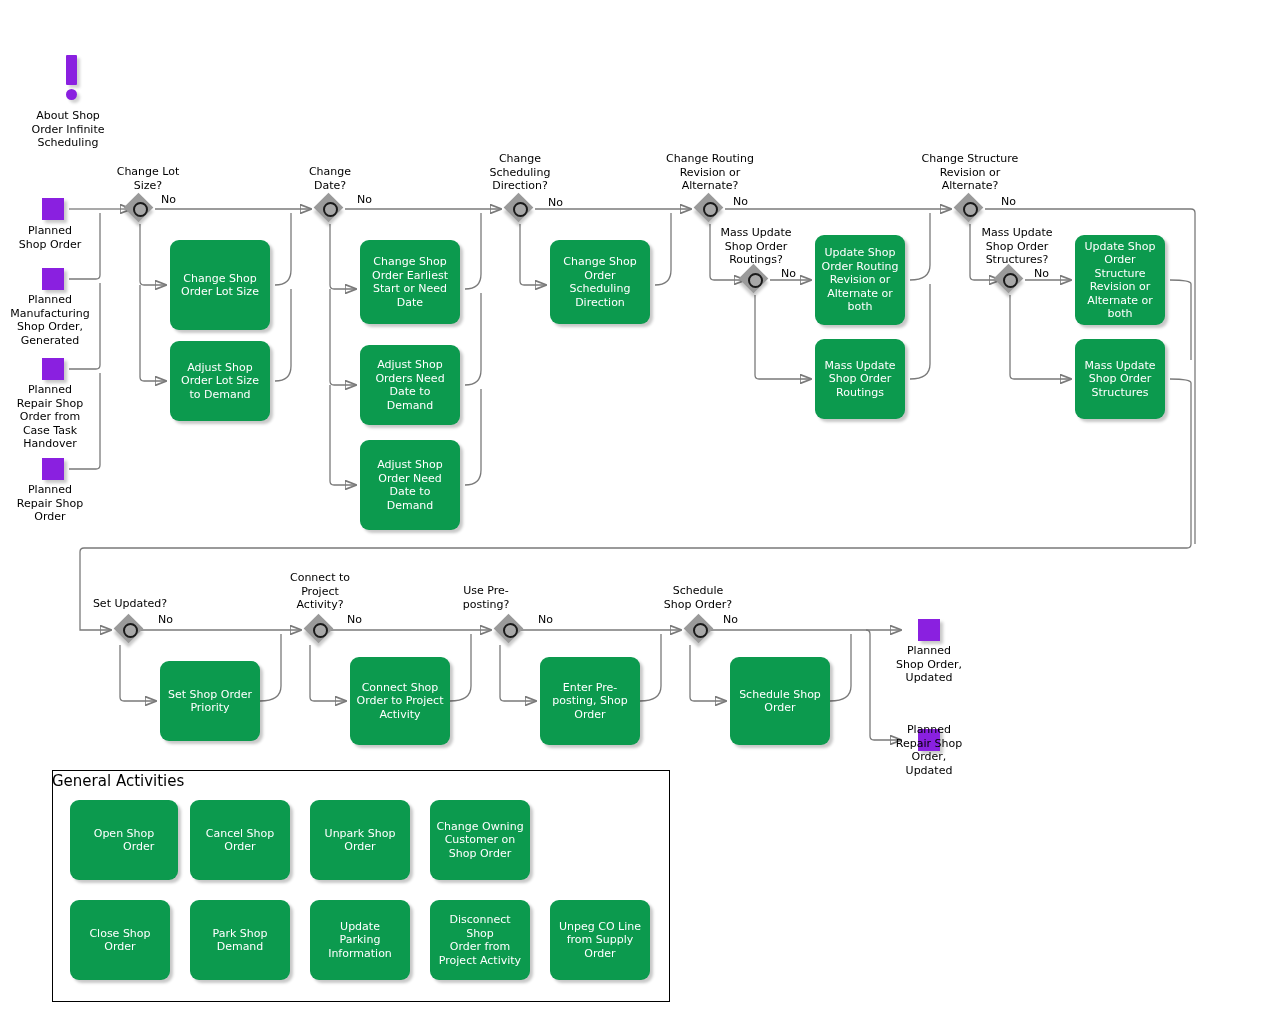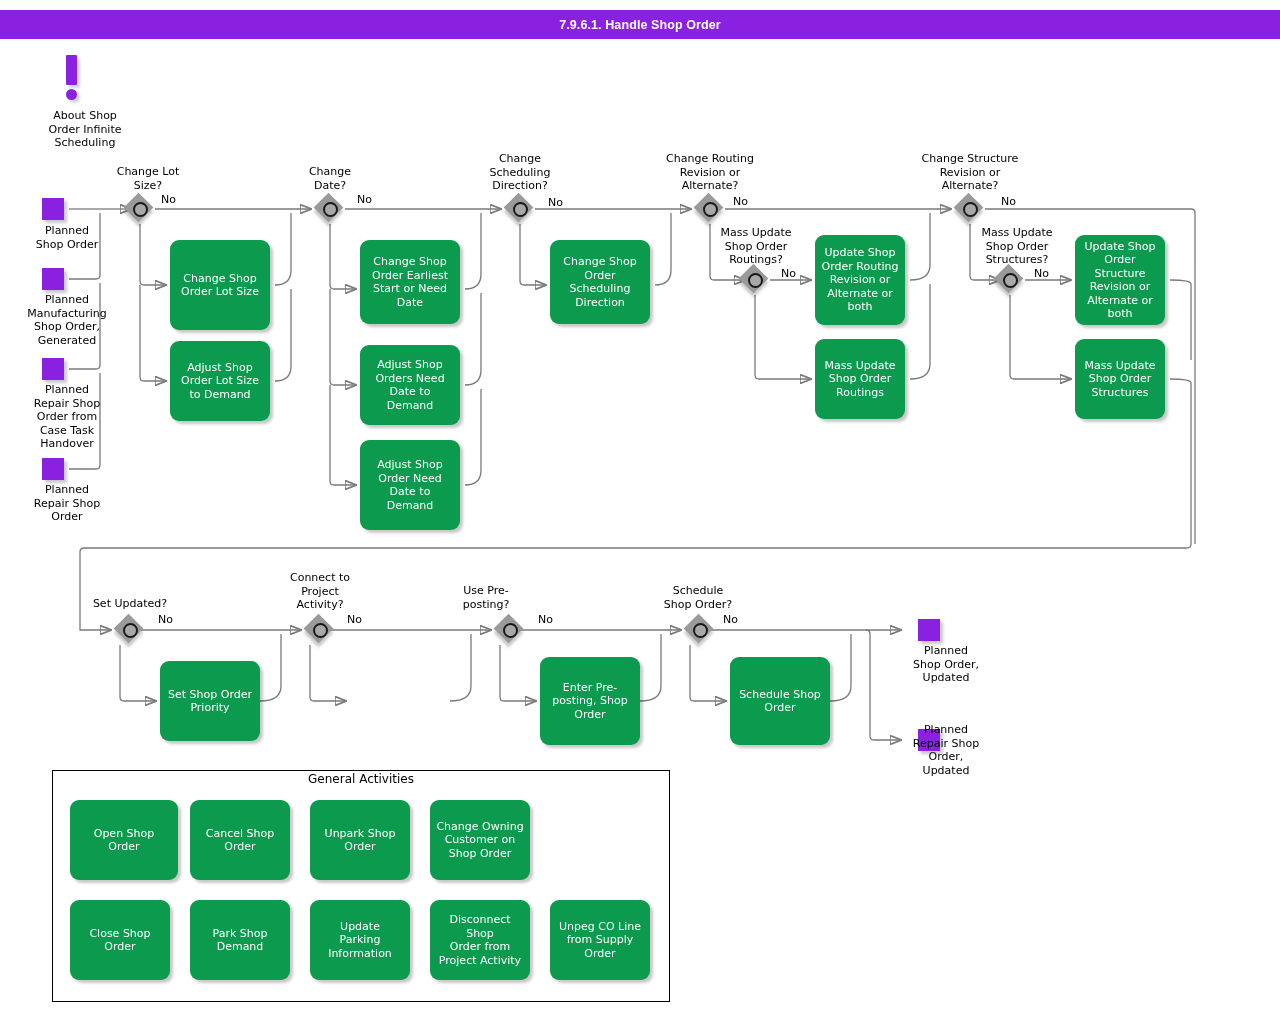--- a/index.html
+++ b/index.html
@@ -58,21 +58,20 @@
     background: #8A20E0;
     box-shadow: 3px 3px 3px rgba(0,0,0,0.22);
   }
   .termlabel {
     position: absolute;
     text-align: center;
     font-size: 11px;
     line-height: 13.5px;
     color: #000000;
     font-family: "DejaVu Sans", sans-serif;
-    margin-left: 17px;
   }
   
   .dec {
     width: 30px;
     height: 30px;
   }
   .dec .dia {
     position: absolute;
     left: 3px; top: 3px;
     width: 21px; height: 21px;
@@ -125,40 +124,39 @@
   }
   
   #genbox {
     position: absolute;
     border: 1.5px solid #000000;
     background: #ffffff;
     box-sizing: border-box;
   }
   #gentitle {
     position: absolute;
-    font-size: 12px;
+    font-size: 15px;
     color: #000000;
-    text-align: center;
+    text-align: left;
     font-family: "DejaVu Sans", sans-serif;
   }
   svg.wires {
     position: absolute;
     left: 0; top: 0;
     width: 1280px;
     height: 1010px;
     pointer-events: none;
   }
   svg.wires path, svg.wires line { fill: none; stroke: #7A7A7A; stroke-width: 1.3px; }
 </style>
 </head>
 <body>
 
 <div id="page">
 
-  <div id="titlebar">7.9.6.1. Handle Shop Order</div>
 
   <svg class="wires" viewBox="0 0 1280 1010">
     <defs>
       <marker id="arr" markerWidth="9" markerHeight="7" refX="8.5" refY="3.5" orient="auto">
         <path d="M0,0 L9,3.5 L0,7 Z" fill="#7A7A7A" stroke="none"></path>
       </marker>
     </defs>
 
     <path d="M69,209 L100,209"></path>
     <path d="M69,279 L96,279 Q100,279 100,275 L100,213"></path>
@@ -327,33 +325,34 @@
   <div class="nolabel" style="left:538px; top:613px;">No</div>
 
   <div class="node dec" style="left:685px; top:615px;">
     <div class="dia"></div>
     <div class="ring"></div>
   </div>
   <div class="declabel" style="left:648px; top:584px; width:100px;">Schedule<br>Shop Order?</div>
   <div class="nolabel" style="left:723px; top:613px;">No</div>
 
   <div class="node act" style="left:160px; top:661px; width:100px; height:80px;">Set Shop Order<br>Priority</div>
+  <div class="node act" style="left:350px; top:657px; width:100px; height:88px;">Connect Shop<br>Order to Project<br>Activity</div>
   <div class="node act" style="left:540px; top:657px; width:100px; height:88px;">Enter Pre-<br>posting, Shop<br>Order</div>
   <div class="node act" style="left:730px; top:657px; width:100px; height:88px;">Schedule Shop<br>Order</div>
 
   <div class="node term" style="left:918px; top:619px;"></div>
   <div class="termlabel" style="left:879px; top:644px; width:100px;">Planned<br>Shop Order,<br>Updated</div>
 
   <div class="node term" style="left:918px; top:729px;"></div>
   <div class="termlabel" style="left:879px; top:723px; width:100px; top:723px;">Planned<br>Repair Shop<br>Order,<br>Updated</div>
 
   <div id="genbox" style="left:52px; top:770px; width:618px; height:232px;"></div>
   <div id="gentitle" style="left:52px; top:772px; width:618px;">General Activities</div>
 
-  <div class="node act" style="left:70px; top:800px; width:108px; height:80px;">Open Shop<br>Order</div>
+  <div class="node act" style="left:70px; top:800px; width:108px; height:80px;text-align:right;">Open Shop<br>Order</div>
   <div class="node act" style="left:190px; top:800px; width:100px; height:80px;">Cancel Shop<br>Order</div>
   <div class="node act" style="left:310px; top:800px; width:100px; height:80px;">Unpark Shop<br>Order</div>
   <div class="node act" style="left:430px; top:800px; width:100px; height:80px;">Change Owning<br>Customer on<br>Shop Order</div>
 
   <div class="node act" style="left:70px; top:900px; width:100px; height:80px;">Close Shop<br>Order</div>
   <div class="node act" style="left:190px; top:900px; width:100px; height:80px;">Park Shop Demand</div>
   <div class="node act" style="left:310px; top:900px; width:100px; height:80px;">Update<br>Parking<br>Information</div>
   <div class="node act" style="left:430px; top:900px; width:100px; height:80px;">Disconnect Shop<br>Order from<br>Project Activity</div>
   <div class="node act" style="left:550px; top:900px; width:100px; height:80px;">Unpeg CO Line<br>from Supply<br>Order</div>
 

